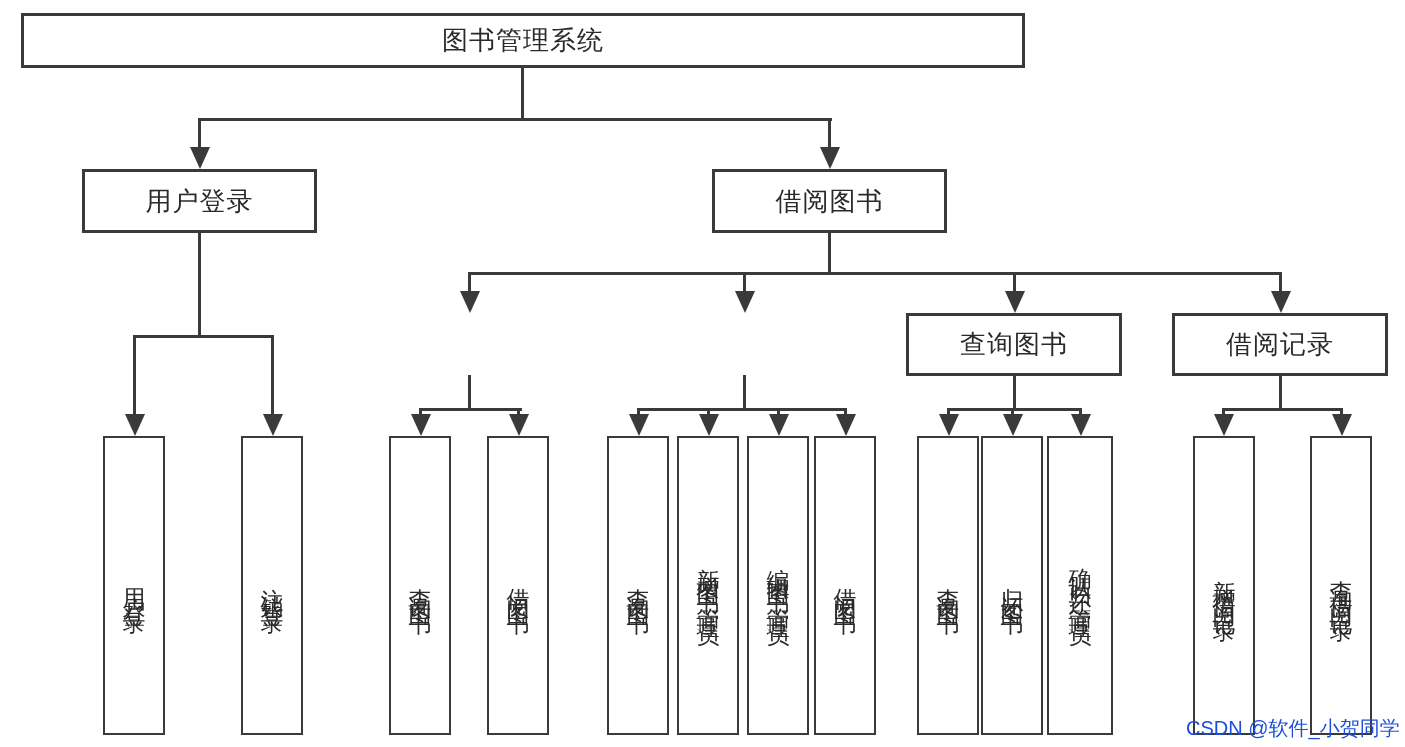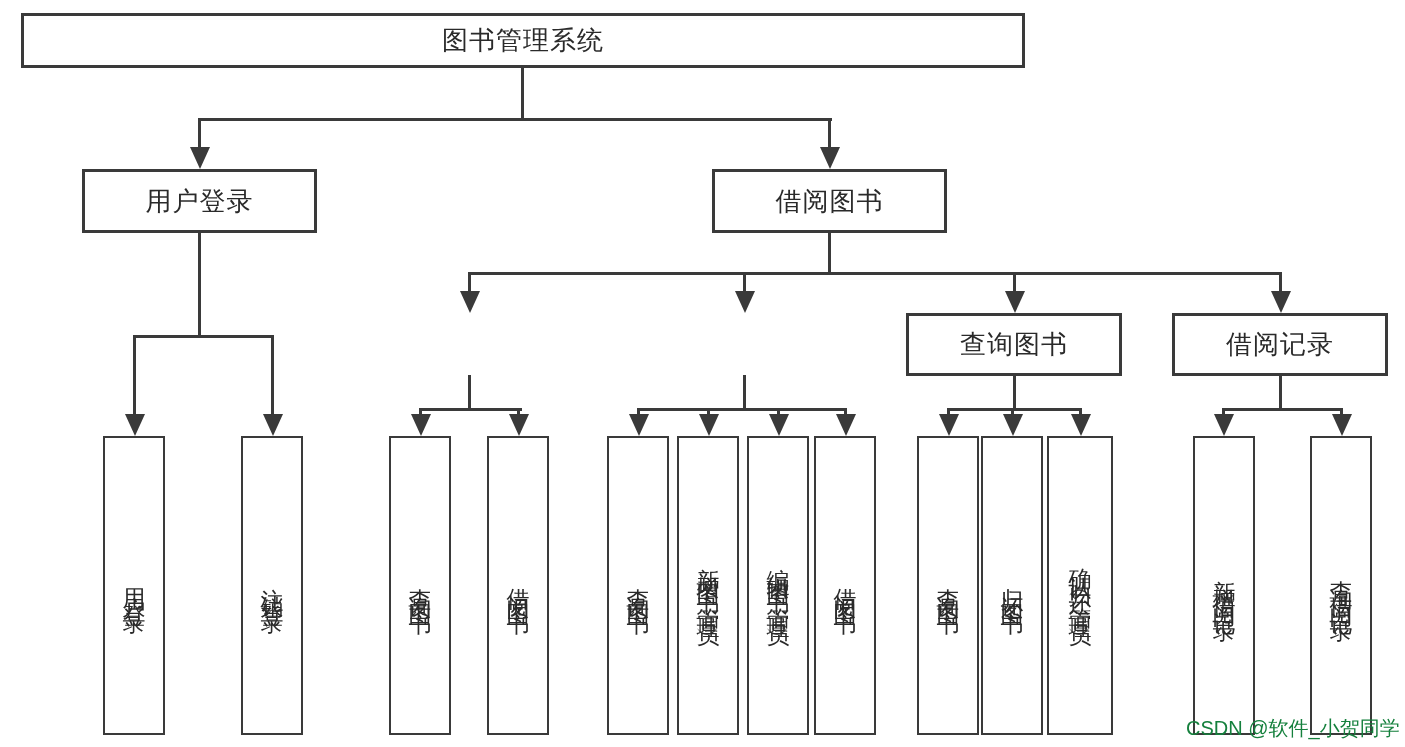--- a/index.html
+++ b/index.html
@@ -50,21 +50,21 @@
     width:0;height:0;
     border-left:10px solid transparent;
     border-right:10px solid transparent;
     border-top:22px solid #3a3a3a;
   }
   
   .watermark{
     position:absolute;
     left:1186px;top:715px;
     font-size:20px;
-    color:#15803d;
+    color:#1d4ed8;
     z-index:5;
     white-space:nowrap;
   }
 </style>
 </head>
 <body>
 
 <div class="canvas">
 
   <div class="node" style="left:21px;top:13px;width:1004px;height:55px;">图书管理系统</div>

